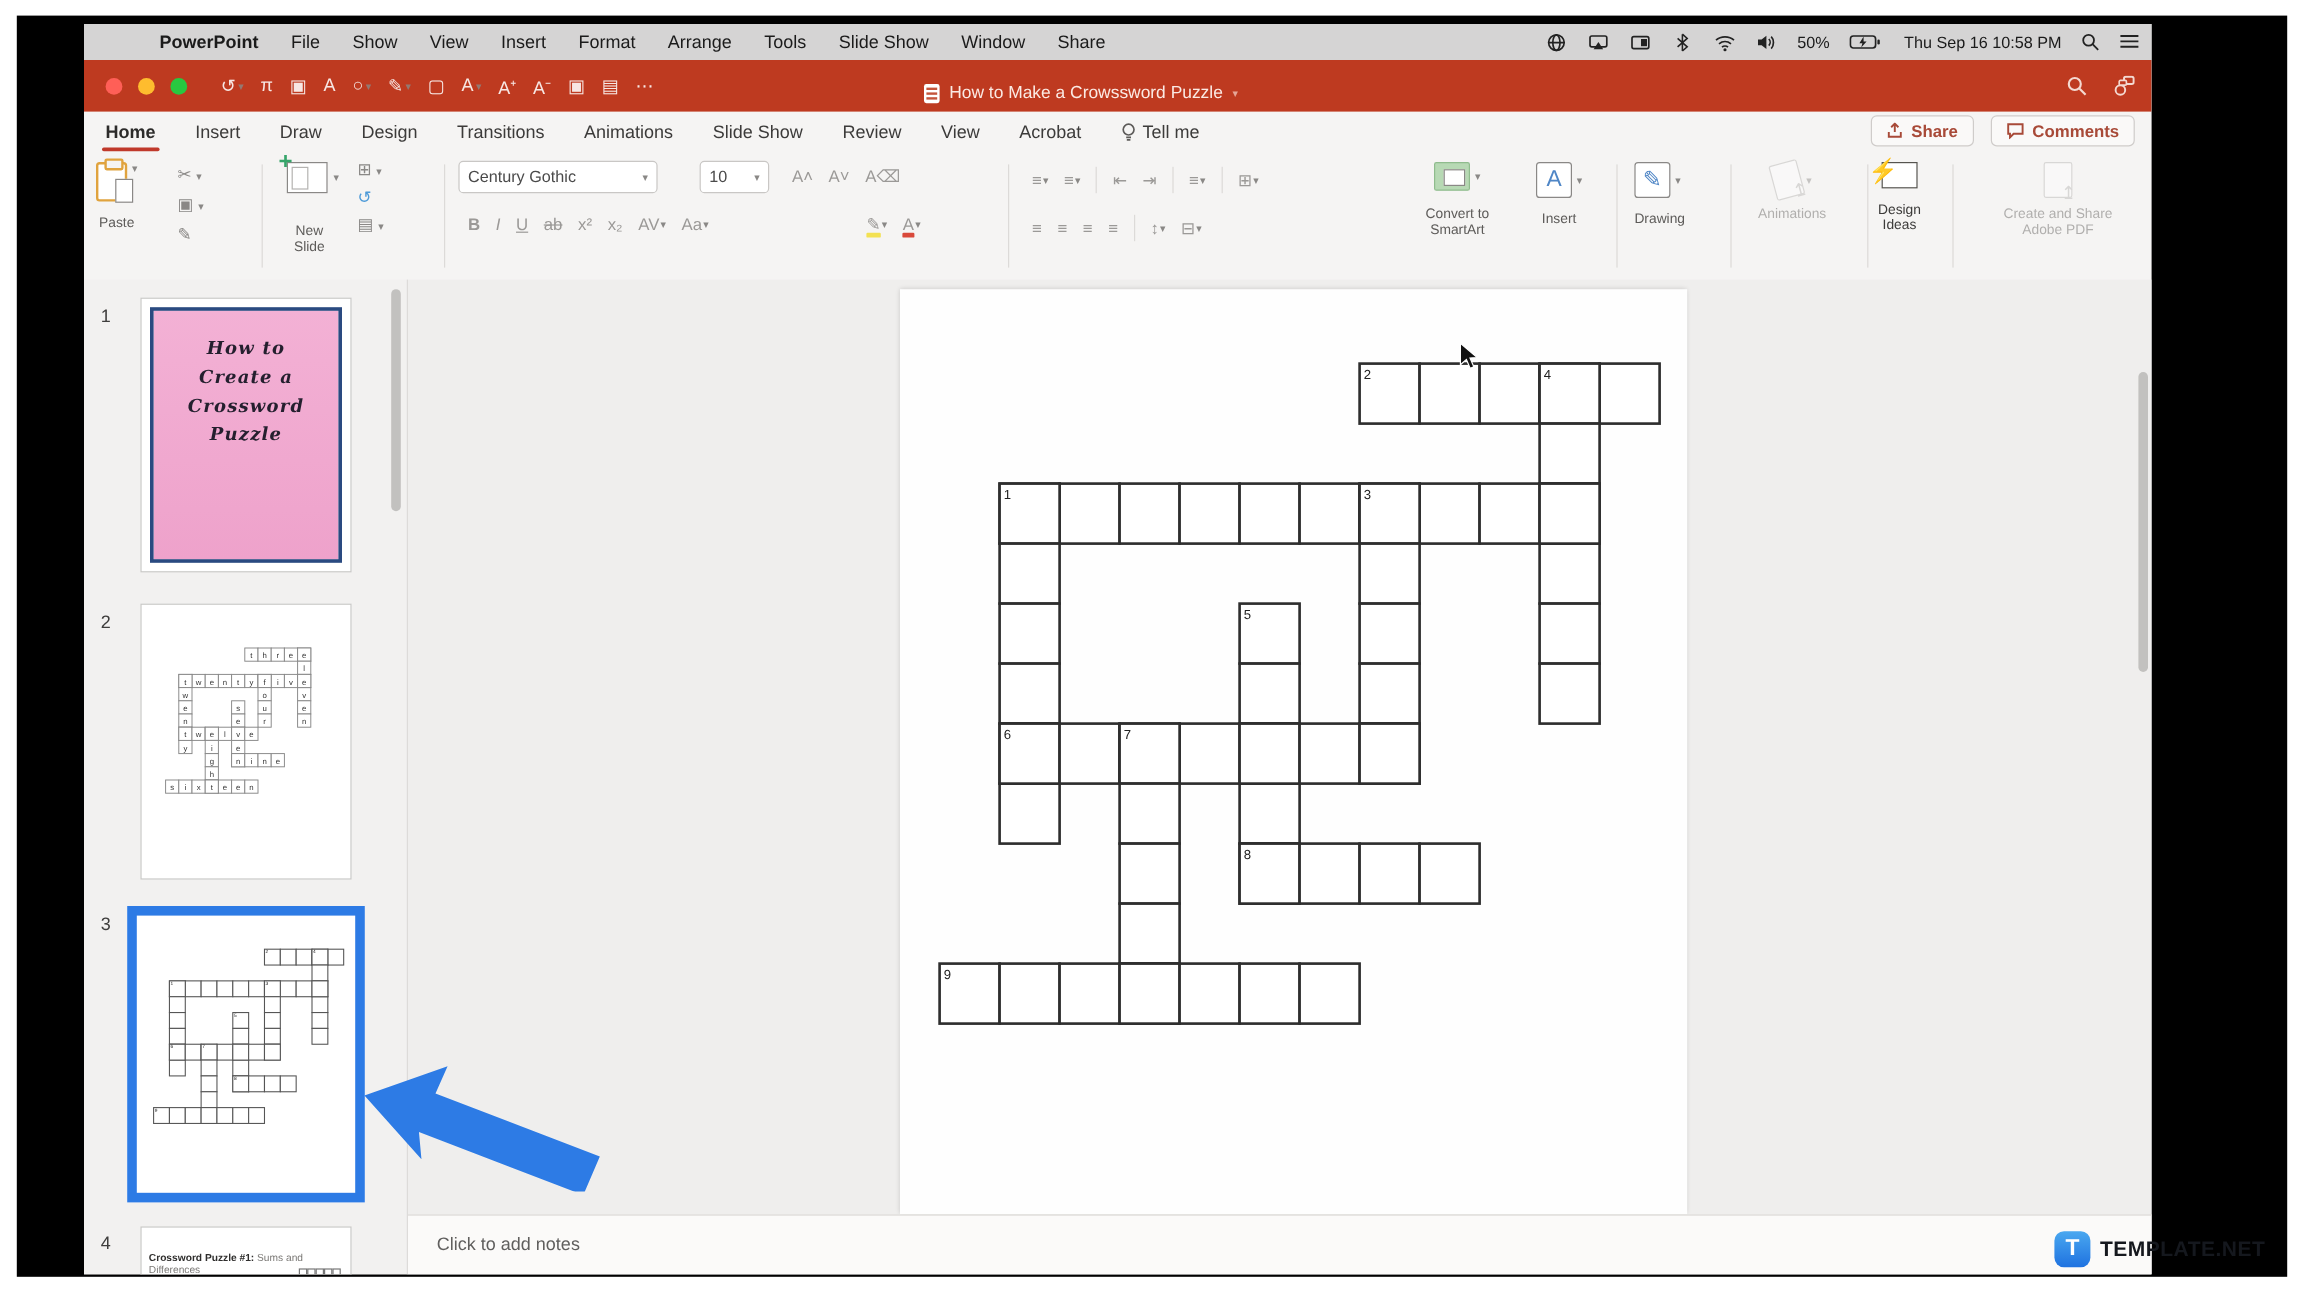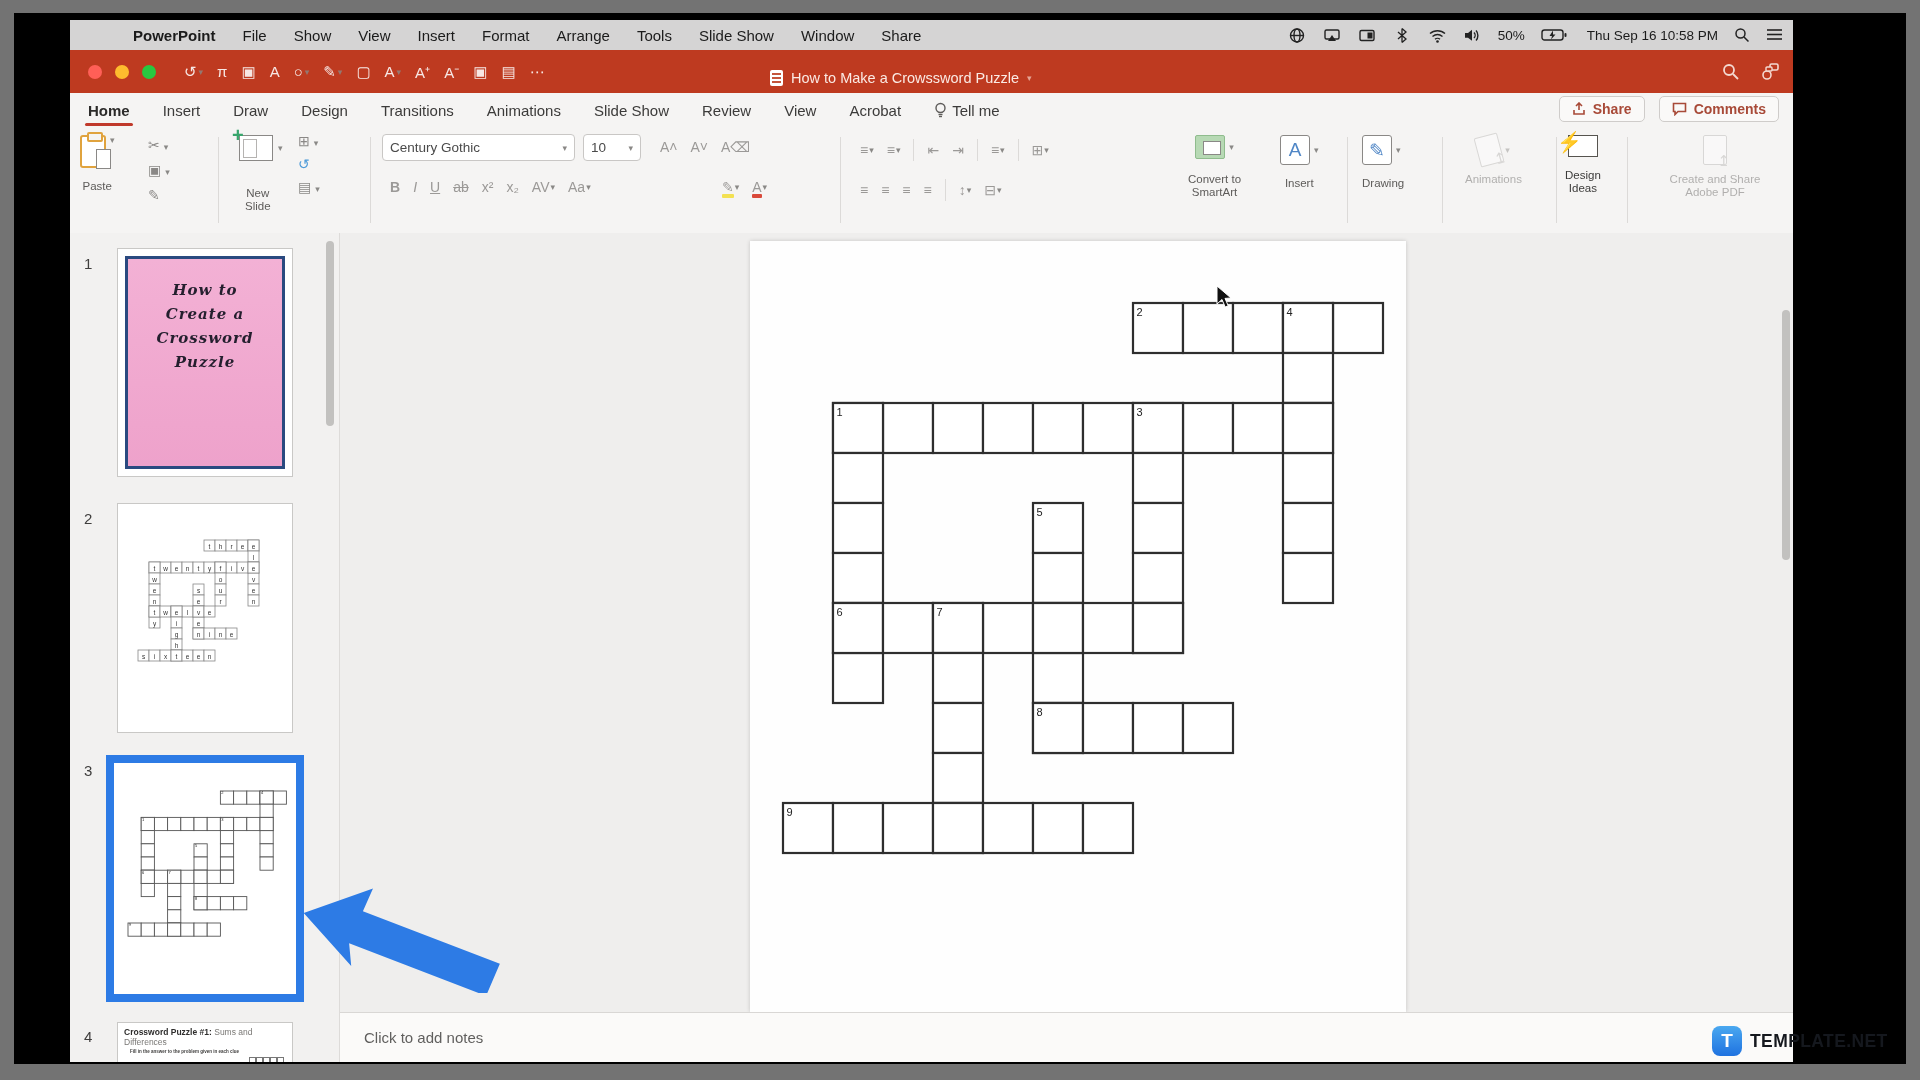--- a/index.html
+++ b/index.html
@@ -1,17 +1,17 @@
 <!DOCTYPE html>
 <html><head>
 <meta charset="utf-8">
 <style>
   html,body{margin:0;padding:0;background:#10151c;}
   *{box-sizing:border-box;font-family:"Liberation Sans",sans-serif;}
-  .stage{position:relative;width:1920px;height:1080px;background:#737373;overflow:hidden;}
+  .stage{position:relative;width:1920px;height:1080px;background:#ffffff;overflow:hidden;}
   .bezel{position:absolute;left:14px;top:13px;width:1892px;height:1051px;background:#000;}
   .screen{position:absolute;left:70px;top:20px;width:1723px;height:1042px;background:#f5f4f3;overflow:hidden;}
 
   
   .menubar{position:absolute;left:0;top:0;width:100%;height:30px;background:#d5d4d4;display:flex;align-items:center;justify-content:space-between;padding:0 10px 0 30px;color:#1b1b1b;}
   .menubar .mleft{display:flex;align-items:center;gap:27px;font-size:15px;}
   .menubar .mleft .app{font-weight:bold;}
   .menubar .mright{display:flex;align-items:center;gap:16px;font-size:13.5px;}
   .menubar svg{display:block;}
   .apple{font-size:16px;margin-right:6px;}
@@ -63,21 +63,21 @@
   .ubar:after{content:"";position:absolute;left:0;right:0;bottom:-3px;height:4px;border-radius:1px;background:var(--bar);}
 
   
   .body{position:absolute;left:0;top:213px;width:100%;height:829px;display:flex;}
   .thumbs{position:relative;width:270px;height:100%;background:#f2f1f0;border-right:1px solid #dddbd9;overflow:hidden;}
   .thumb-num{position:absolute;left:14px;font-size:15px;color:#3f3e3d;}
   .thumb-page{position:absolute;left:47px;width:176px;background:#fff;border:1px solid #c9c8c6;}
   .slide1-inner{position:absolute;inset:7px;border:3px solid #2A4A80;background:linear-gradient(180deg,#f3b1d5,#eea2cb);display:flex;flex-direction:column;align-items:center;padding-top:22px;gap:6px;}
   .slide1-line{font-family:"DejaVu Serif",serif;font-style:italic;font-weight:bold;font-size:15px;color:#241f2e;letter-spacing:1px;}
   .sel-border{position:absolute;left:36px;width:198px;border:8px solid #2D7BE5;background:#fff;}
-  .thumb4-head{font-size:8.5px;color:#2f2e2d;padding:4px 6px 2px;}
+  .thumb4-head{font-size:8.5px;color:#2f2e2d;padding:20px 6px 2px;}
   .thumb4-sub{font-size:4.5px;font-weight:bold;color:#3f3e3d;padding:0 6px 0 12px;}
   .t4cells{position:absolute;right:8px;top:34px;display:flex;}
   .t4cells i{width:7px;height:7px;border:.5px solid #777;display:block;}
   .scrollv{position:absolute;border-radius:4px;background:#c2c1bf;}
 
   .workspace{position:relative;flex:1;height:100%;background:#efeeed;}
   .canvas-area{position:absolute;left:0;top:0;right:0;height:779px;overflow:hidden;}
   .sheet{position:absolute;left:410px;top:8px;width:656px;height:771px;background:#fefefe;box-shadow:0 0 4px rgba(0,0,0,.18);}
   .notesbar{position:absolute;left:0;bottom:0;right:0;height:50px;background:#fbfaf9;border-top:1px solid #d9d7d5;display:flex;align-items:center;padding-left:24px;font-size:15px;color:#605f5e;}
   .cursor{position:absolute;left:466px;top:44px;}
@@ -289,21 +289,21 @@
         <div class="glabel" style="margin-top:26px;white-space:pre-line;">New
 Slide</div>
       </div>
       <div style="position:absolute;left:228px;top:6px;display:flex;flex-direction:column;gap:7px;">
         <span class="smico">⊞ <span class="chev">▾</span></span>
         <span class="smico" style="color:#4f9bd8">↺</span>
         <span class="smico">▤ <span class="chev">▾</span></span>
       </div>
       <div class="gdiv" style="left:300px"></div>
 
-      <div class="combo" style="left:312px;top:7px;width:193px;">
+      <div class="combo" style="left:312px;top:7px;width:166px;">
         <span>Century Gothic</span>
           <span class="chev">▾</span>
       </div>
       <div class="combo" style="left:513px;top:7px;width:58px;">
         <span>10</span>
           <span class="chev">▾</span>
       </div>
       <div class="fmtrow" style="left:590px;top:12px;" id="font-row1">
           <span class="fmt">
             <span>A˄</span>

